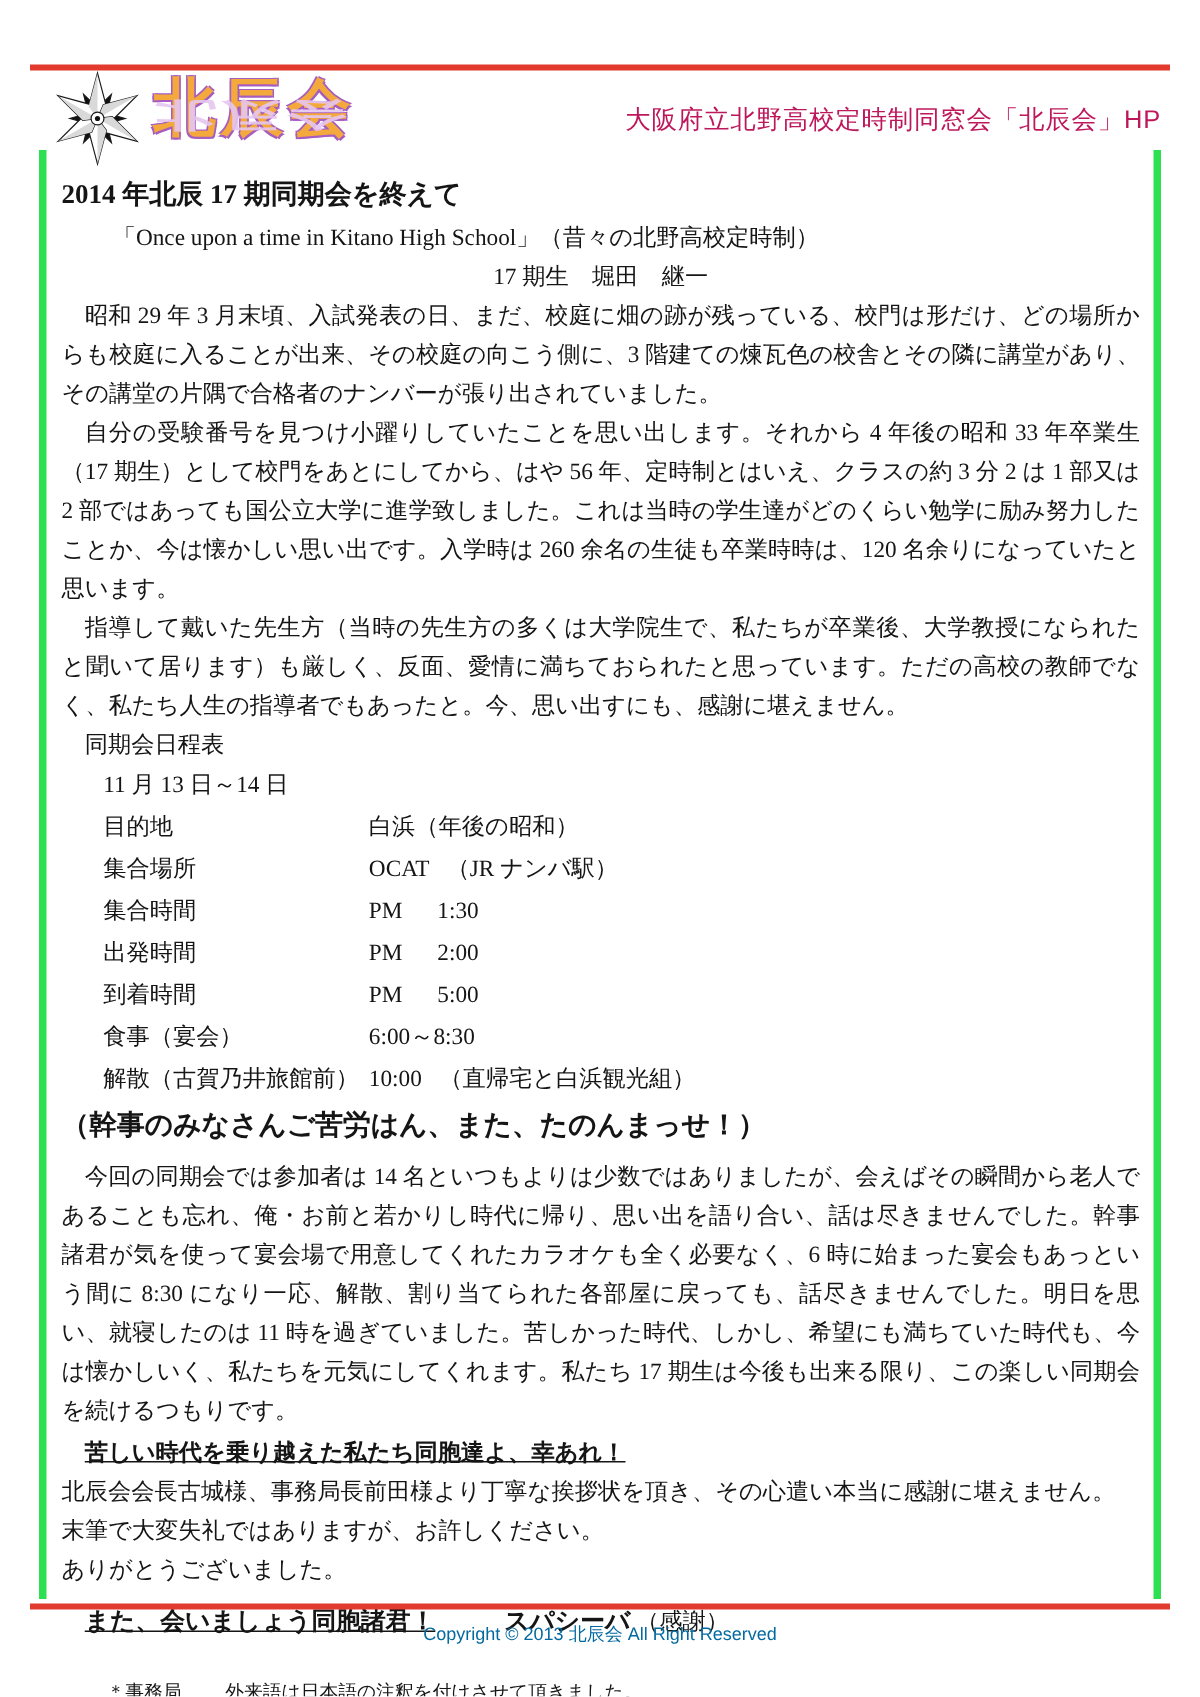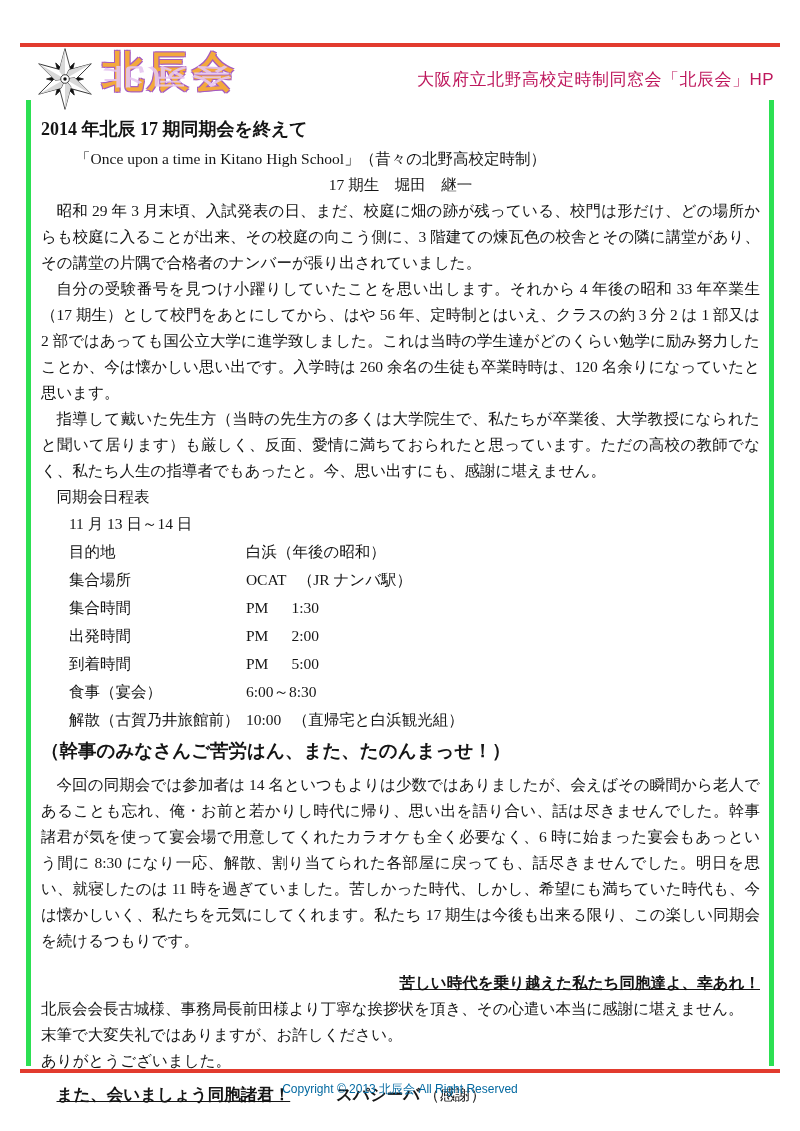--- a/index.html
+++ b/index.html
@@ -54,21 +54,21 @@
   .author { text-align: center; }
   p.body-par { text-indent: 1em; text-align: justify; }
   .sched-heading { padding-left: 1em; }
   .sched-date { padding-left: 1.8em; line-height: 28px; }
   .sched-row { display: flex; padding-left: 1.8em; line-height: 28px; }
   .sched-row .lab { width: 177px; flex: none; }
   .sched-row .val { white-space: pre-wrap; }
   .thanks { font-size: 18.5px; font-weight: bold; line-height: 30px; margin: 2px 0 6px 0; }
   .slogan {
     font-weight: bold; text-decoration: underline;
-    padding-left: 1em; margin-top: 16px; text-align: right;
+    padding-left: 1em; margin-top: 2px;
   }
   .farewell { padding-left: 1em; margin-top: 6px; line-height: 30px; }
   .farewell .fw-main { font-weight: bold; text-decoration: underline; font-size: 16.5px; }
   .farewell .fw-spasiba { font-weight: bold; font-size: 16.5px; margin-left: 42px; }
   .farewell .fw-note { font-size: 15.5px; }
   .footnote { margin-top: 22px; font-size: 12.5px; line-height: 18px; padding-left: 2.4em; }
   .footnote .fn-label { margin-right: 26px; }
   .bottom-rule {
     position: absolute; top: 1069px; left: 20px; width: 760px; height: 4px;
     background: #e23b2e;

